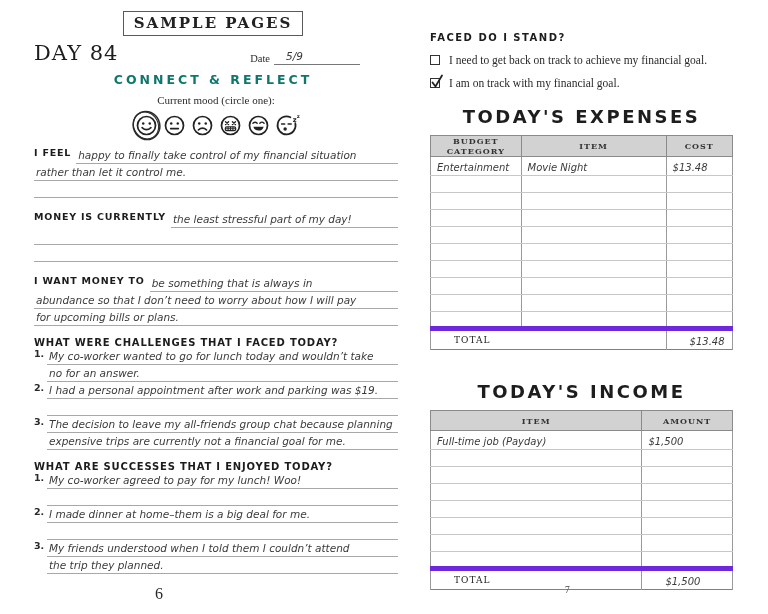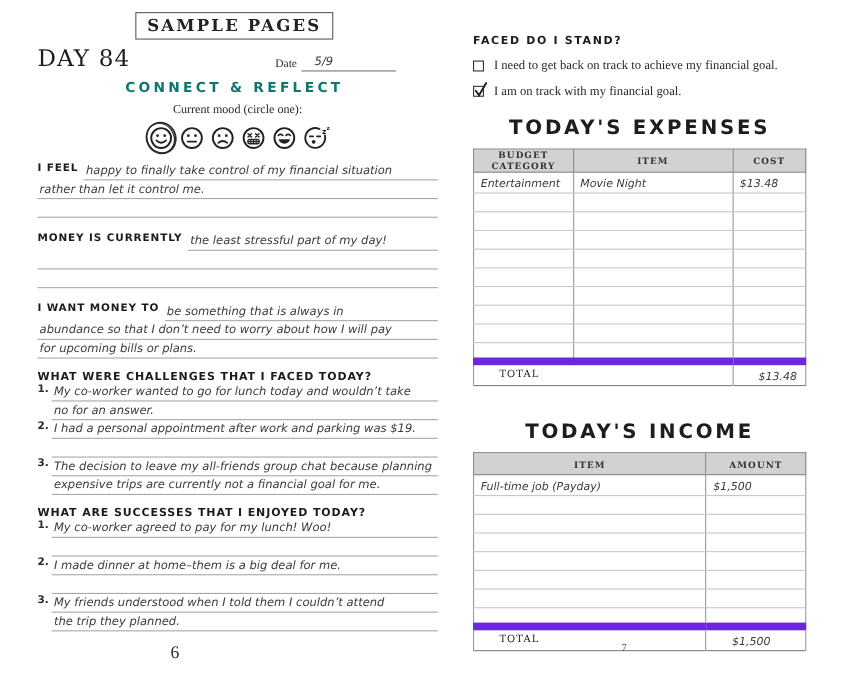--- a/index.html
+++ b/index.html
@@ -61,21 +61,21 @@
   .table-title { text-align:center; font-family:"DejaVu Sans", sans-serif; font-weight:bold;
                  font-size:18px; letter-spacing:2.5px; color:#1d1d1d; }
   .tt-exp { margin-top:17px; } .tt-inc { margin-top:31px; }
 
   table { width:100%; border-collapse:collapse; margin-top:8px; border:1px solid #808080; }
   th { background:#d2d2d2; font-family:"DejaVu Serif", serif; font-weight:bold;
        font-size:8px; letter-spacing:1px; color:#333; height:20px; text-align:center;
        border:1px solid #8a8a8a; }
   td { height:17px; border-left:1px solid #9a9a9a; border-right:1px solid #9a9a9a;
        border-bottom:1px solid #c8c8c8; padding:0 0 0 6px; vertical-align:middle; }
-  tr.total-row td { border-top:7px solid #6d28d9; border-bottom:none; height:20px;padding-left:23px; }
+  tr.total-row td { border-top:5px solid #6d28d9; border-bottom:none; height:20px;padding-left:23px; }
   .total-label { font-family:"DejaVu Serif", serif; font-size:9px; letter-spacing:1px; color:#222; }
   td .hand { font-size:10px; }
 </style>
 </head>
 <body>
 
 <div class="page page-left">
 
   <div class="banner">SAMPLE PAGES</div>
 

